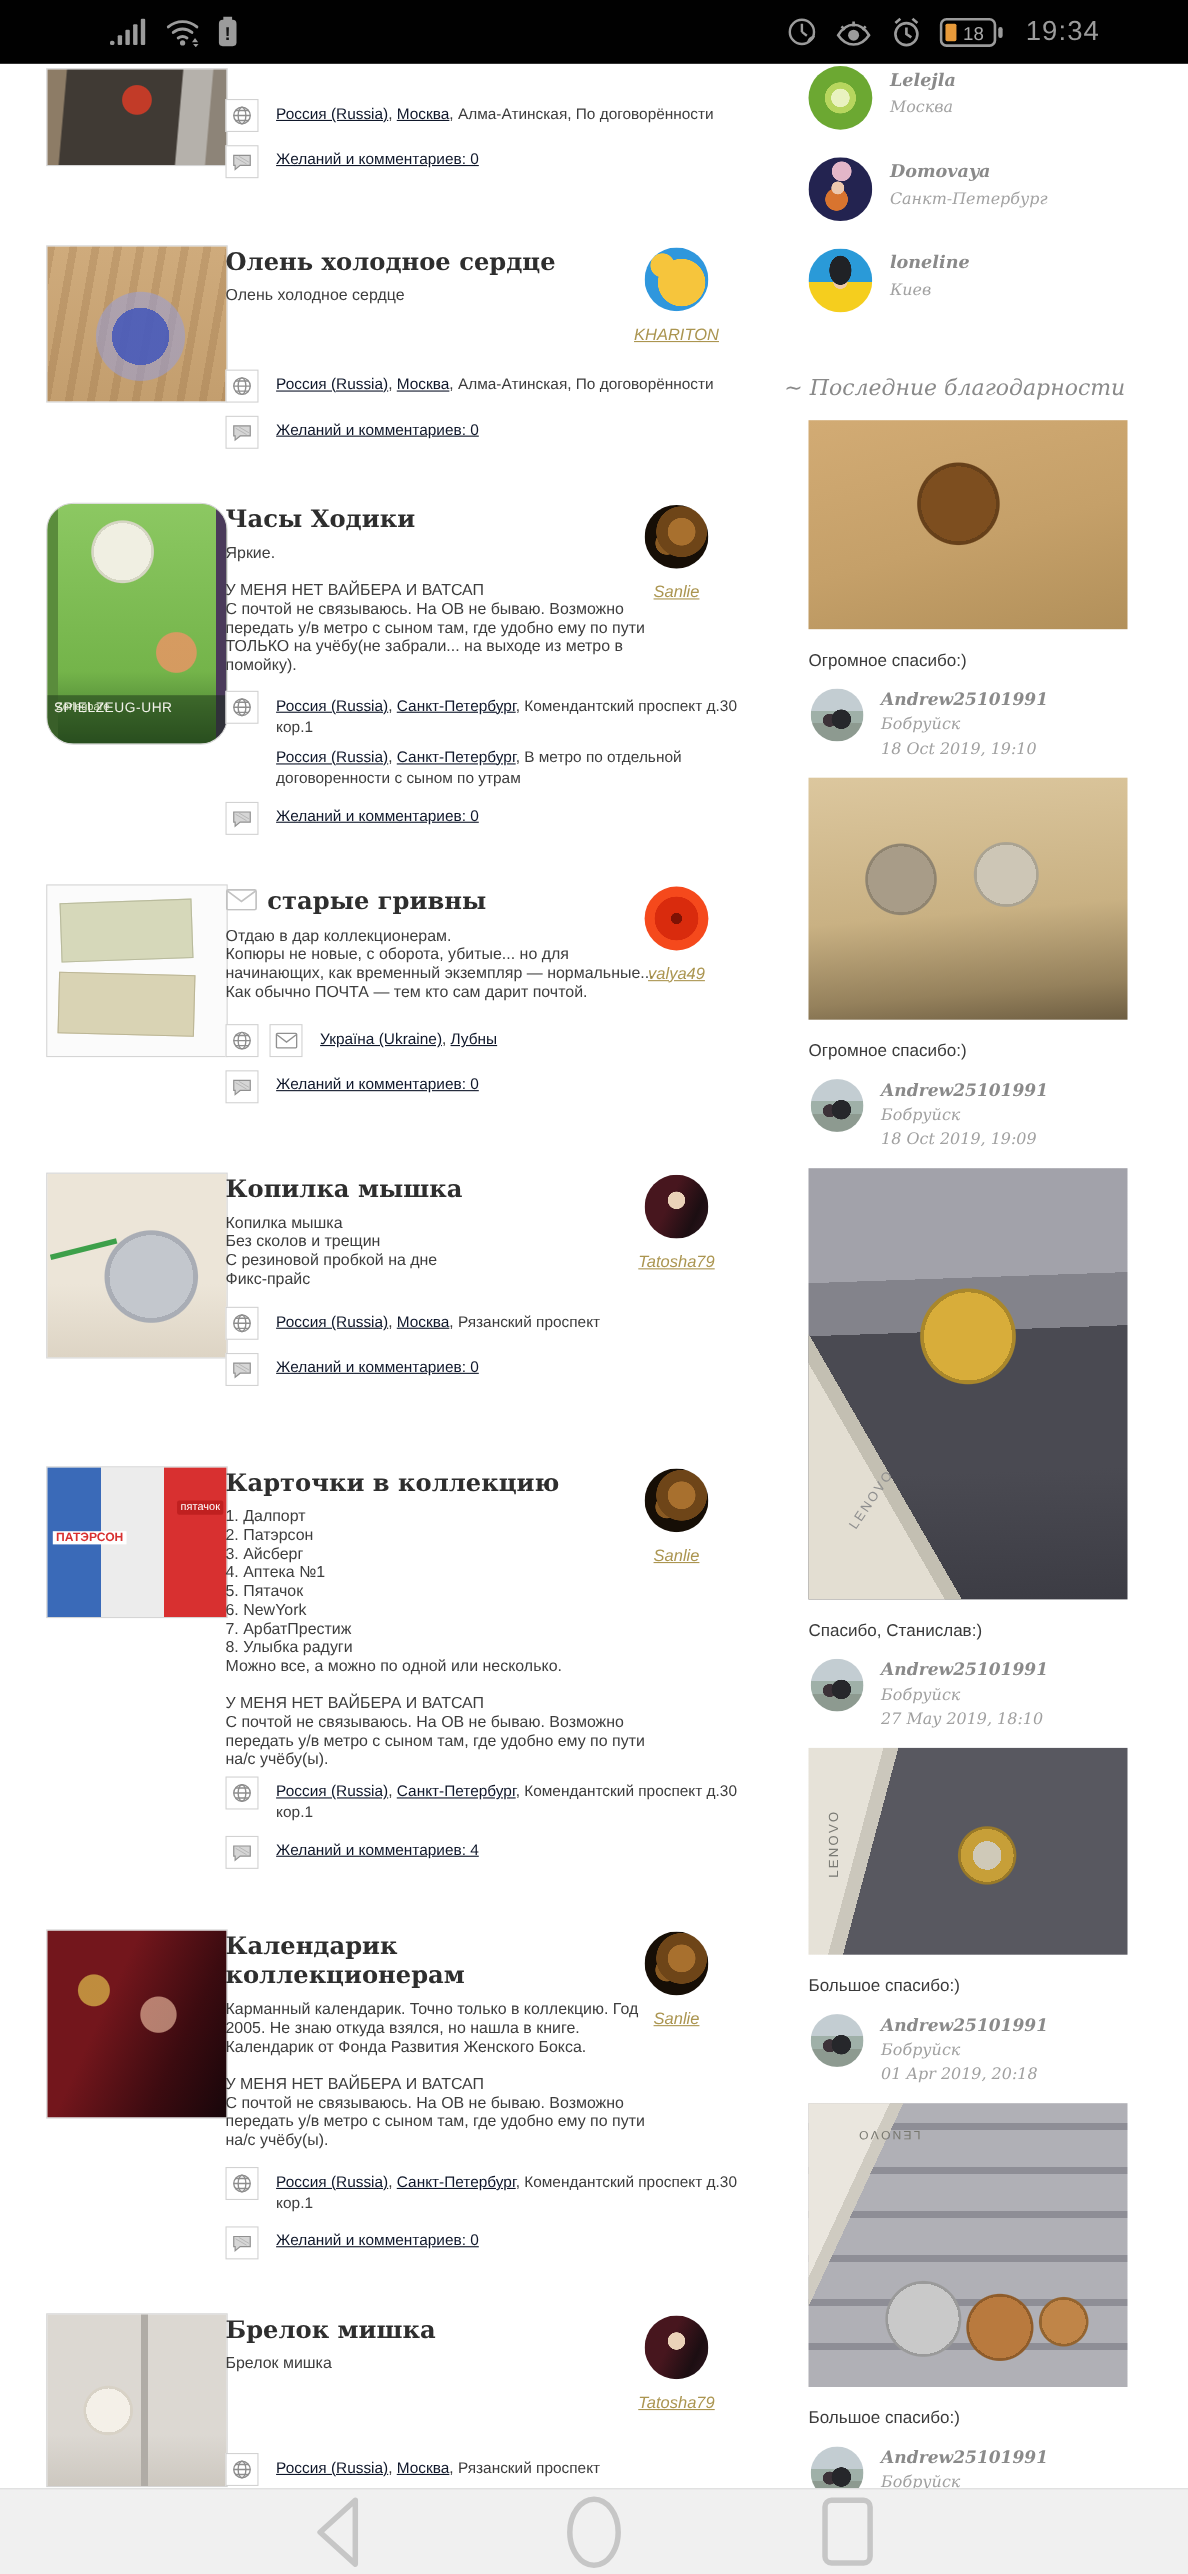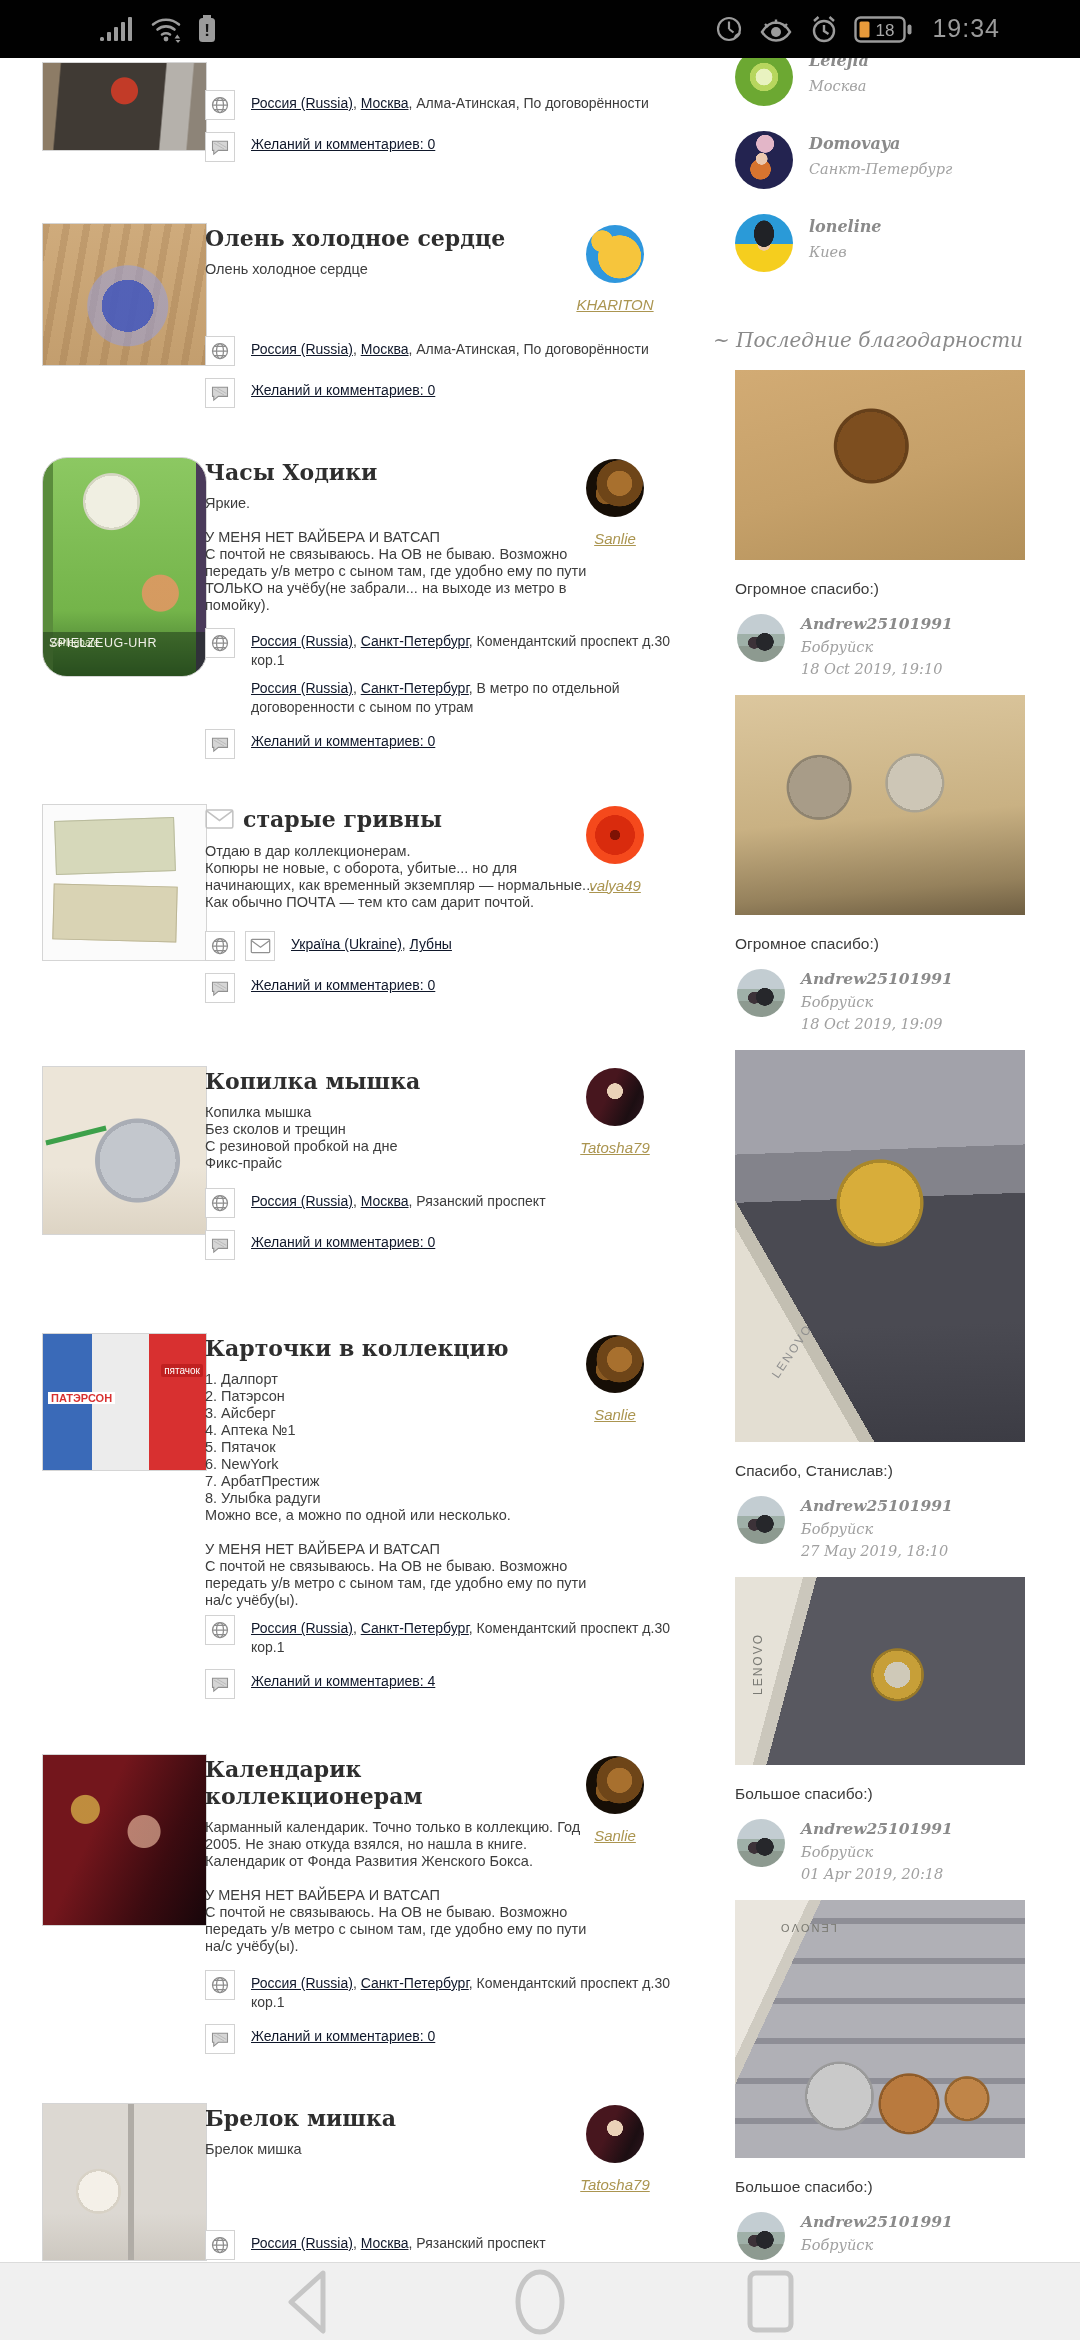--- a/index.html
+++ b/index.html
@@ -7,21 +7,21 @@
           font-family:"Liberation Sans","DejaVu Sans",sans-serif;}
   
   .status-bar{position:absolute;top:0;left:0;width:1080px;height:58px;background:#010101;
               display:flex;align-items:center;z-index:30;}
   .sb-left{display:flex;align-items:center;gap:13px;margin-left:100px;}
   .sb-right{display:flex;gap:14px;margin-left:auto;margin-right:80px;}
   .sb-ic{display:inline-flex;align-items:center;}
   .sb-time{font-size:25px;color:#9b9b9b;letter-spacing:1px;margin-left:6px;}
   
   .left-col{position:absolute;left:0;top:62px;width:712px;}
-  .sidebar{position:absolute;left:713px;top:48px;width:350px;}
+  .sidebar{position:absolute;left:713px;top:60px;width:350px;}
   
   .listing{display:flex;margin-bottom:56px;}
   .listing-1{margin-bottom:44px}.listing-2{margin-bottom:40px}.listing-3{margin-bottom:58px}
   .listing-4{margin-bottom:68px}.listing-5{margin-bottom:50px}.listing-6{margin-bottom:44px}
   .listing-7{margin-bottom:48px}
   .thumb-col{width:205px;flex:none;}
   .thumb{margin-left:42px;width:163px;border:1px solid #d5d5d5;position:relative;overflow:hidden;background:#eee;}
   .main{flex:1;position:relative;padding-top:2px;}
   .title{font-family:"DejaVu Serif","Liberation Serif",serif;font-weight:bold;font-size:22px;
          line-height:1.22;color:#2e2e2e;margin:0 0 9px 0;max-width:345px;}

